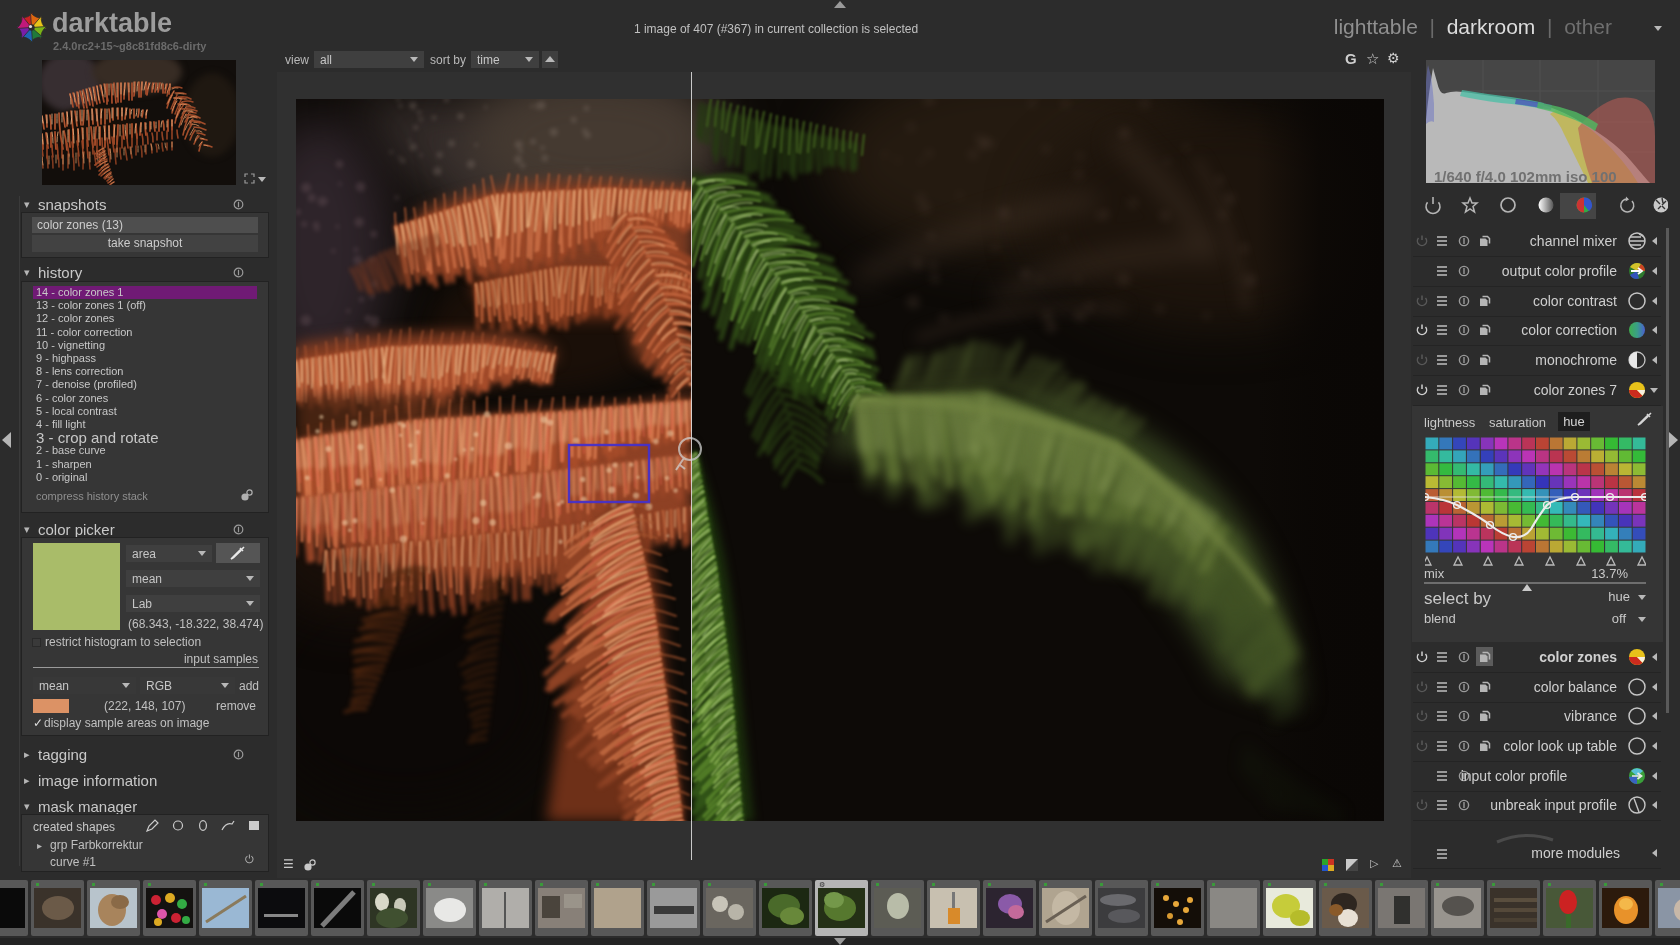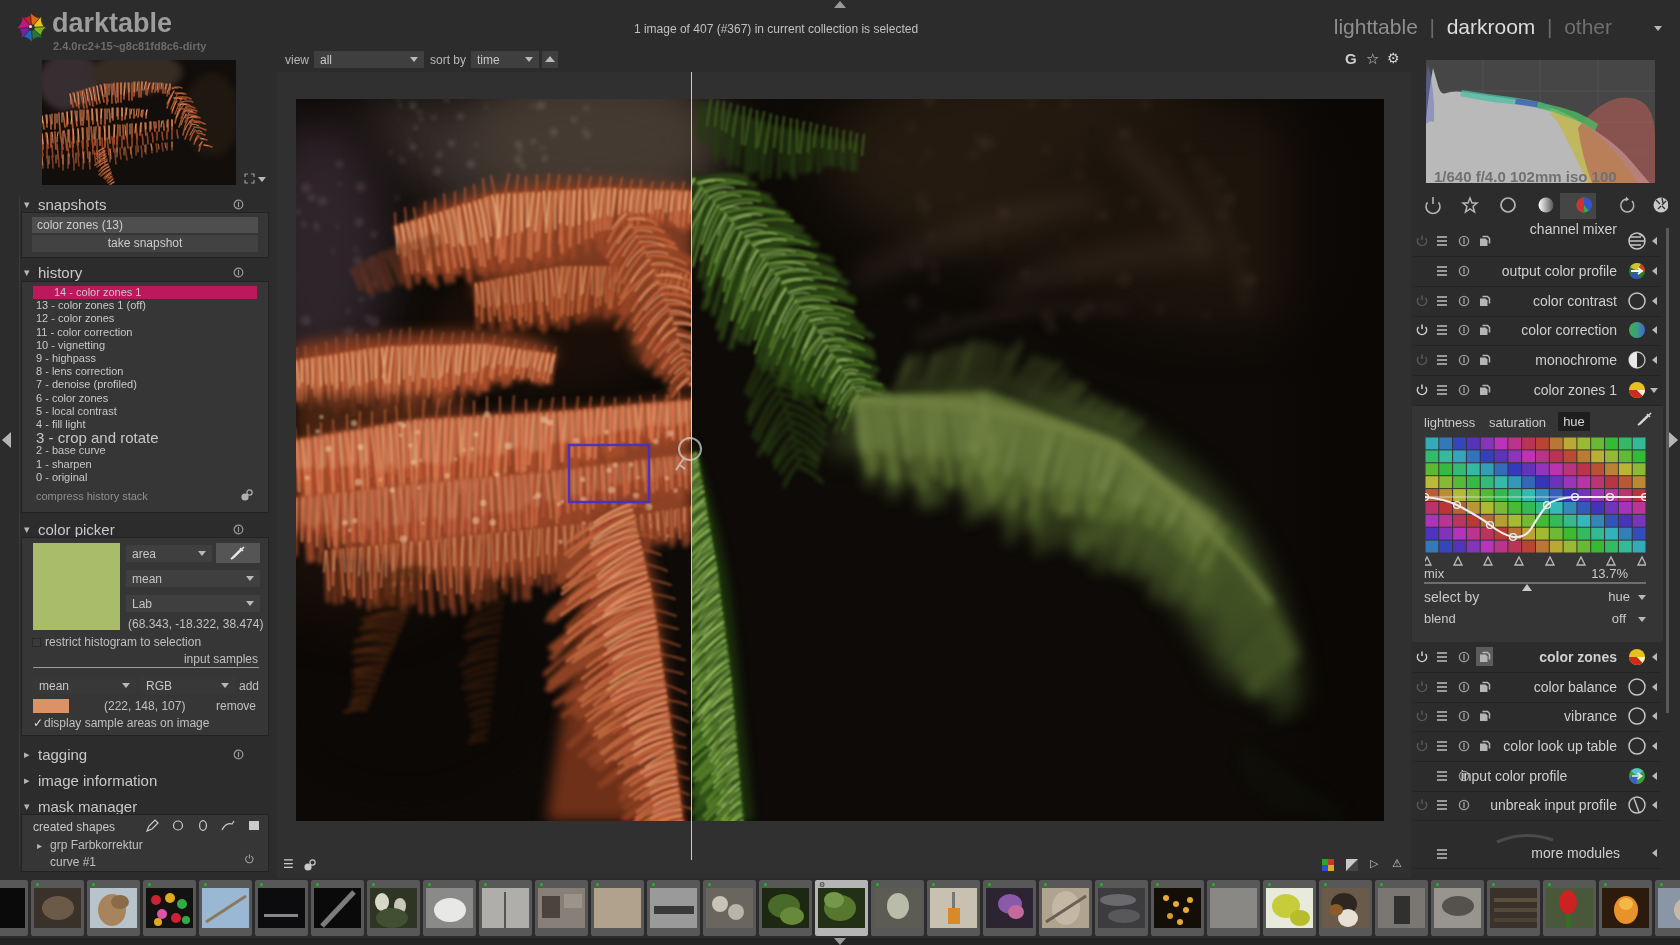--- a/index.html
+++ b/index.html
@@ -3156,21 +3156,21 @@
 <div class="abs box" style="left:21px;top:212px;width:248px;height:46px;"></div>
 <div class="abs" style="left:32px;top:217px;width:226px;height:16px;background:#4e4e4e;font-size:12px;color:#ccc;padding-left:5px;line-height:16px;">color zones (13)</div>
 <div class="abs" style="left:32px;top:235px;width:226px;height:17px;background:#424242;font-size:12px;color:#ccc;text-align:center;line-height:17px;">take snapshot</div>
 <div class="abs" style="left:24px;top:266px;font-size:11px;color:#b5b5b5;">▾</div>
 <div class="abs hdr" style="left:38px;top:264px;">history</div>
 <svg class="abs" style="left:233px;top:267px" width="11" height="11" viewBox="0 0 11 11">
     <circle cx="5.5" cy="5.5" r="4.3" stroke="#9a9a9a" stroke-width="1.2" fill="none"></circle>
     <line x1="5.5" y1="2.8" x2="5.5" y2="8.2" stroke="#9a9a9a" stroke-width="1.2"></line>
   </svg>
 <div class="abs box" style="left:21px;top:281px;width:248px;height:232px;"></div>
-<div class="abs" style="left:33px;top:286px;width:224px;height:13px;background:#be185d;color:#e0e0e0;font-size:11px;line-height:13px;padding-left:21px;color:#c8c8c8;">14 - color zones 1</div>
+<div class="abs" style="left:33px;top:286px;width:224px;height:13px;background:#701a75;color:#e0e0e0;font-size:11px;line-height:13px;padding-left:3px;color:#c8c8c8;">14 - color zones 1</div>
 <div class="abs" style="left:33px;top:299.2px;width:224px;height:13px;font-size:11px;line-height:13px;padding-left:3px;color:#c8c8c8;">13 - color zones 1 (off)</div>
 <div class="abs" style="left:33px;top:312.4px;width:224px;height:13px;font-size:11px;line-height:13px;padding-left:3px;color:#c8c8c8;">12 - color zones</div>
 <div class="abs" style="left:33px;top:325.59999999999997px;width:224px;height:13px;font-size:11px;line-height:13px;padding-left:3px;color:#c8c8c8;">11 - color correction</div>
 <div class="abs" style="left:33px;top:338.79999999999995px;width:224px;height:13px;font-size:11px;line-height:13px;padding-left:3px;color:#c8c8c8;">10 - vignetting</div>
 <div class="abs" style="left:33px;top:351.99999999999994px;width:224px;height:13px;font-size:11px;line-height:13px;padding-left:3px;color:#c8c8c8;">9 - highpass</div>
 <div class="abs" style="left:33px;top:365.19999999999993px;width:224px;height:13px;font-size:11px;line-height:13px;padding-left:3px;color:#c8c8c8;">8 - lens correction</div>
 <div class="abs" style="left:33px;top:378.3999999999999px;width:224px;height:13px;font-size:11px;line-height:13px;padding-left:3px;color:#c8c8c8;">7 - denoise (profiled)</div>
 <div class="abs" style="left:33px;top:391.5999999999999px;width:224px;height:13px;font-size:11px;line-height:13px;padding-left:3px;color:#c8c8c8;">6 - color zones</div>
 <div class="abs" style="left:33px;top:404.7999999999999px;width:224px;height:13px;font-size:11px;line-height:13px;padding-left:3px;color:#c8c8c8;">5 - local contrast</div>
 <div class="abs" style="left:33px;top:417.9999999999999px;width:224px;height:13px;font-size:11px;line-height:13px;padding-left:3px;color:#c8c8c8;">4 - fill light</div>
@@ -3290,21 +3290,21 @@
     <div style="height:2px;background:#9a9a9a;"></div>
   </div>
 <svg class="abs" style="left:1458px;top:235px" width="12" height="12" viewBox="0 0 12 12">
     <circle cx="6" cy="6" r="4.6" stroke="#9a9a9a" stroke-width="1.4" fill="none"></circle>
     <line x1="6" y1="3" x2="6" y2="9" stroke="#9a9a9a" stroke-width="1.4"></line>
   </svg>
 <svg class="abs" style="left:1479px;top:235px" width="12" height="12" viewBox="0 0 12 12">
     <path d="M1,3.5 L1,11 L8.5,11 L8.5,5.5 L6.5,3.5 Z" fill="#b5b5b5"></path>
     <path d="M3.5,1.5 L8.5,1.5 L10.5,3.5 L10.5,8.5" stroke="#b5b5b5" stroke-width="1.5" fill="none"></path>
   </svg>
-<div class="abs" style="left:1411px;top:221px;width:206px;text-align:right;font-size:14px;color:#cfcfcf;white-space:nowrap;">channel mixer</div>
+<div class="abs" style="left:1411px;top:233px;width:206px;text-align:right;font-size:14px;color:#cfcfcf;white-space:nowrap;">channel mixer</div>
 <svg class="abs" style="left:1627px;top:231px" width="20" height="20" viewBox="0 0 20 20">
     <circle cx="10" cy="10" r="8" fill="none" stroke="#c5c5c5" stroke-width="1.5"></circle>
     <path d="M2,10 h16 M3,6 h11 M3,14 h11" stroke="#c5c5c5" stroke-width="1.3"></path>
     <path d="M12,3 L17,6" stroke="#c5c5c5" stroke-width="1.3"></path>
   </svg>
 <div class="abs sm-l" style="left:1652px;top:237px;"></div>
 <div class="modsep" style="top:256px;"></div>
 <div class="abs" style="left:1437px;top:266px;width:10px;height:10px;">
     <div style="height:2px;background:#9a9a9a;margin-bottom:2px;"></div>
     <div style="height:2px;background:#9a9a9a;margin-bottom:2px;"></div>
@@ -3413,21 +3413,21 @@
     <div style="height:2px;background:#9a9a9a;"></div>
   </div>
 <svg class="abs" style="left:1458px;top:384px" width="12" height="12" viewBox="0 0 12 12">
     <circle cx="6" cy="6" r="4.6" stroke="#9a9a9a" stroke-width="1.4" fill="none"></circle>
     <line x1="6" y1="3" x2="6" y2="9" stroke="#9a9a9a" stroke-width="1.4"></line>
   </svg>
 <svg class="abs" style="left:1479px;top:384px" width="12" height="12" viewBox="0 0 12 12">
     <path d="M1,3.5 L1,11 L8.5,11 L8.5,5.5 L6.5,3.5 Z" fill="#b5b5b5"></path>
     <path d="M3.5,1.5 L8.5,1.5 L10.5,3.5 L10.5,8.5" stroke="#b5b5b5" stroke-width="1.5" fill="none"></path>
   </svg>
-<div class="abs" style="left:1411px;top:382px;width:206px;text-align:right;font-size:14px;color:#cfcfcf;white-space:nowrap;">color zones 1</div>
+<div class="abs" style="left:1411px;top:382px;width:206px;text-align:right;font-size:14px;color:#cfcfcf;white-space:nowrap;">color zones 7</div>
 <svg class="abs" style="left:1627px;top:380px" width="20" height="20" viewBox="0 0 20 20">
     <circle cx="10" cy="10" r="8" fill="#e8c21a"></circle>
     <path d="M10,10 L2,10 A8,8 0 0 0 15.5,15.8 Z" fill="#cc2b1e"></path>
     <path d="M10,10 L15.5,15.8 A8,8 0 0 0 18,10 Z" fill="#f6f0e0"></path>
   </svg>
 <div class="abs sm-d" style="left:1650px;top:388px;"></div>
 <div class="modsep" style="top:405px;"></div>
 <svg class="abs" style="left:1416px;top:651px" width="12" height="12" viewBox="0 0 12 12">
     <path d="M2.5,3 A4.6,4.6 0 1 0 9.5,3" stroke="#cfcfcf" stroke-width="1.5" fill="none"></path>
     <line x1="6" y1="0.5" x2="6" y2="5" stroke="#cfcfcf" stroke-width="1.5"></line>
@@ -3731,21 +3731,21 @@
     <path d="M94,128 l4,-8 l4,8 Z" transform="translate(-4,0)" fill="none" stroke="#b9b9b9" stroke-width="1.3"></path>
     <path d="M125,128 l4,-8 l4,8 Z" transform="translate(-4,0)" fill="none" stroke="#b9b9b9" stroke-width="1.3"></path>
     <path d="M156,128 l4,-8 l4,8 Z" transform="translate(-4,0)" fill="none" stroke="#b9b9b9" stroke-width="1.3"></path>
     <path d="M186,128 l4,-8 l4,8 Z" transform="translate(-4,0)" fill="none" stroke="#b9b9b9" stroke-width="1.3"></path>
     <path d="M217,128 l4,-8 l4,8 Z" transform="translate(-4,0)" fill="none" stroke="#b9b9b9" stroke-width="1.3"></path>
   </svg>
 <div class="abs" style="left:1424px;top:566px;font-size:13px;color:#c9c9c9;">mix</div>
 <div class="abs" style="left:1580px;top:566px;width:48px;text-align:right;font-size:13px;color:#c9c9c9;">13.7%</div>
 <div class="abs" style="left:1424px;top:582px;width:222px;height:2px;background:#6e6e6e;"></div>
 <div class="abs" style="left:1522px;top:584px;width:0;height:0;border-left:5px solid transparent;border-right:5px solid transparent;border-bottom:7px solid #c9c9c9;"></div>
-<div class="abs" style="left:1424px;top:589px;font-size:14px;color:#c9c9c9;">select by</div>
+<div class="abs" style="left:1424px;top:589px;font-size:17px;color:#c9c9c9;">select by</div>
 <div class="abs" style="left:1560px;top:589px;width:70px;text-align:right;font-size:13px;color:#c9c9c9;">hue</div>
 <div class="abs sm-d" style="left:1638px;top:595px;"></div>
 <div class="abs" style="left:1424px;top:611px;font-size:13px;color:#c9c9c9;">blend</div>
 <div class="abs" style="left:1560px;top:611px;width:66px;text-align:right;font-size:13px;color:#c9c9c9;">off</div>
 <div class="abs sm-d" style="left:1638px;top:617px;"></div>
 <svg class="abs" style="left:1495px;top:830px" width="60" height="14" viewBox="0 0 60 14">
     <path d="M2,12 Q30,0 58,10" stroke="#4a4a4a" stroke-width="3" fill="none"></path>
   </svg>
 <div class="abs" style="left:1437px;top:849px;width:10px;height:10px;">
     <div style="height:2px;background:#9a9a9a;margin-bottom:2px;"></div>

